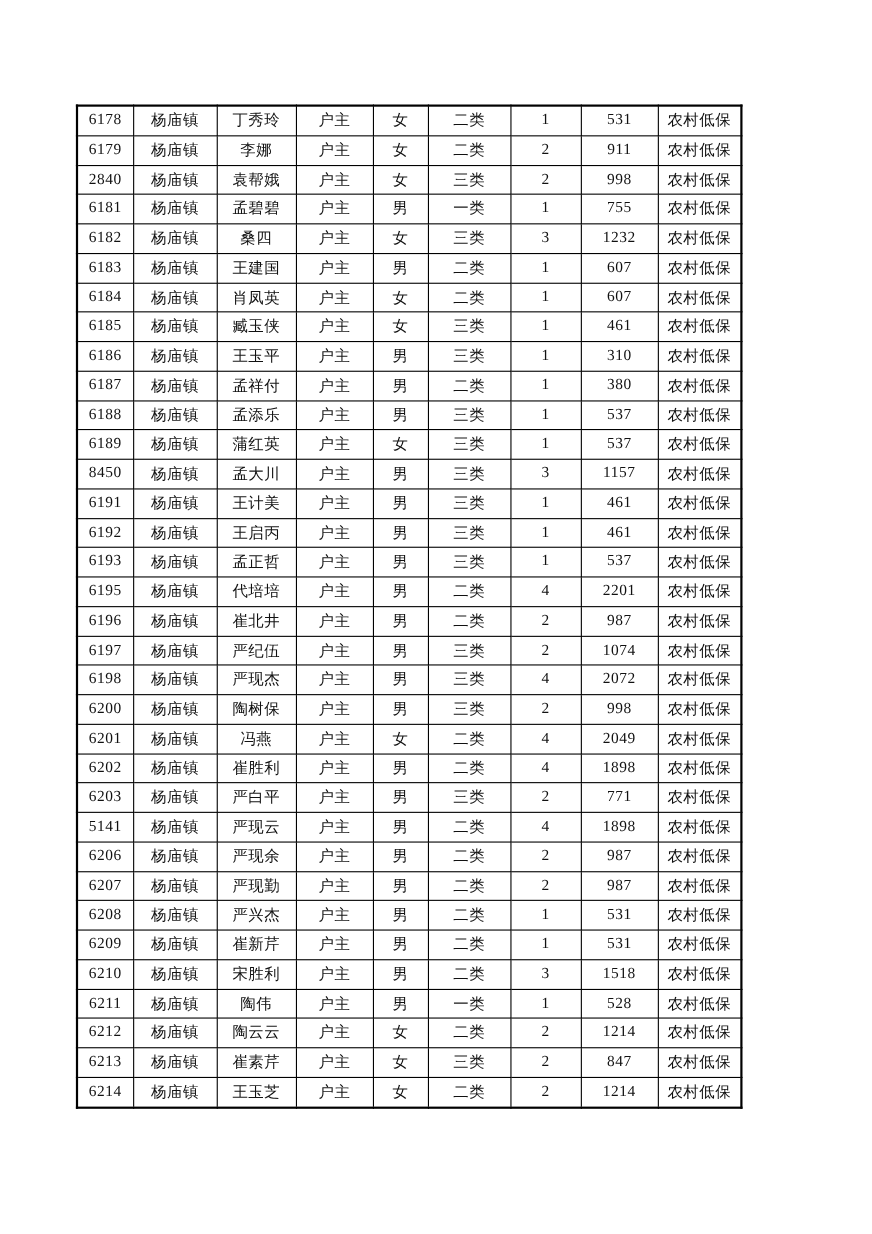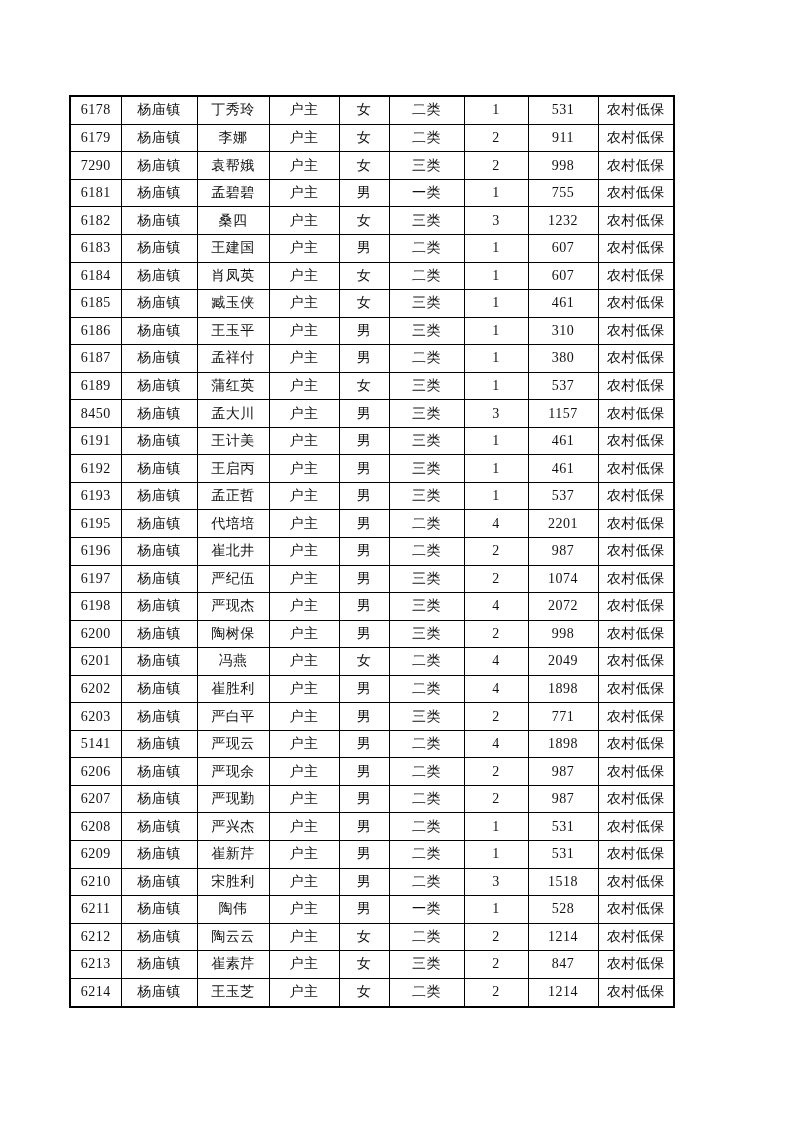--- a/index.html
+++ b/index.html
@@ -72,21 +72,21 @@
           <td>杨庙镇</td>
           <td>李娜</td>
           <td>户主</td>
           <td>女</td>
           <td>二类</td>
           <td>2</td>
           <td>911</td>
           <td>农村低保</td>
         </tr>
         <tr>
-          <td>7290</td>
+          <td>2840</td>
           <td>杨庙镇</td>
           <td>袁帮娥</td>
           <td>户主</td>
           <td>女</td>
           <td>三类</td>
           <td>2</td>
           <td>998</td>
           <td>农村低保</td>
         </tr>
         <tr>
@@ -157,20 +157,31 @@
         </tr>
         <tr>
           <td>6187</td>
           <td>杨庙镇</td>
           <td>孟祥付</td>
           <td>户主</td>
           <td>男</td>
           <td>二类</td>
           <td>1</td>
           <td>380</td>
+          <td>农村低保</td>
+        </tr>
+        <tr>
+          <td>6188</td>
+          <td>杨庙镇</td>
+          <td>孟添乐</td>
+          <td>户主</td>
+          <td>男</td>
+          <td>三类</td>
+          <td>1</td>
+          <td>537</td>
           <td>农村低保</td>
         </tr>
         <tr>
           <td>6189</td>
           <td>杨庙镇</td>
           <td>蒲红英</td>
           <td>户主</td>
           <td>女</td>
           <td>三类</td>
           <td>1</td>

